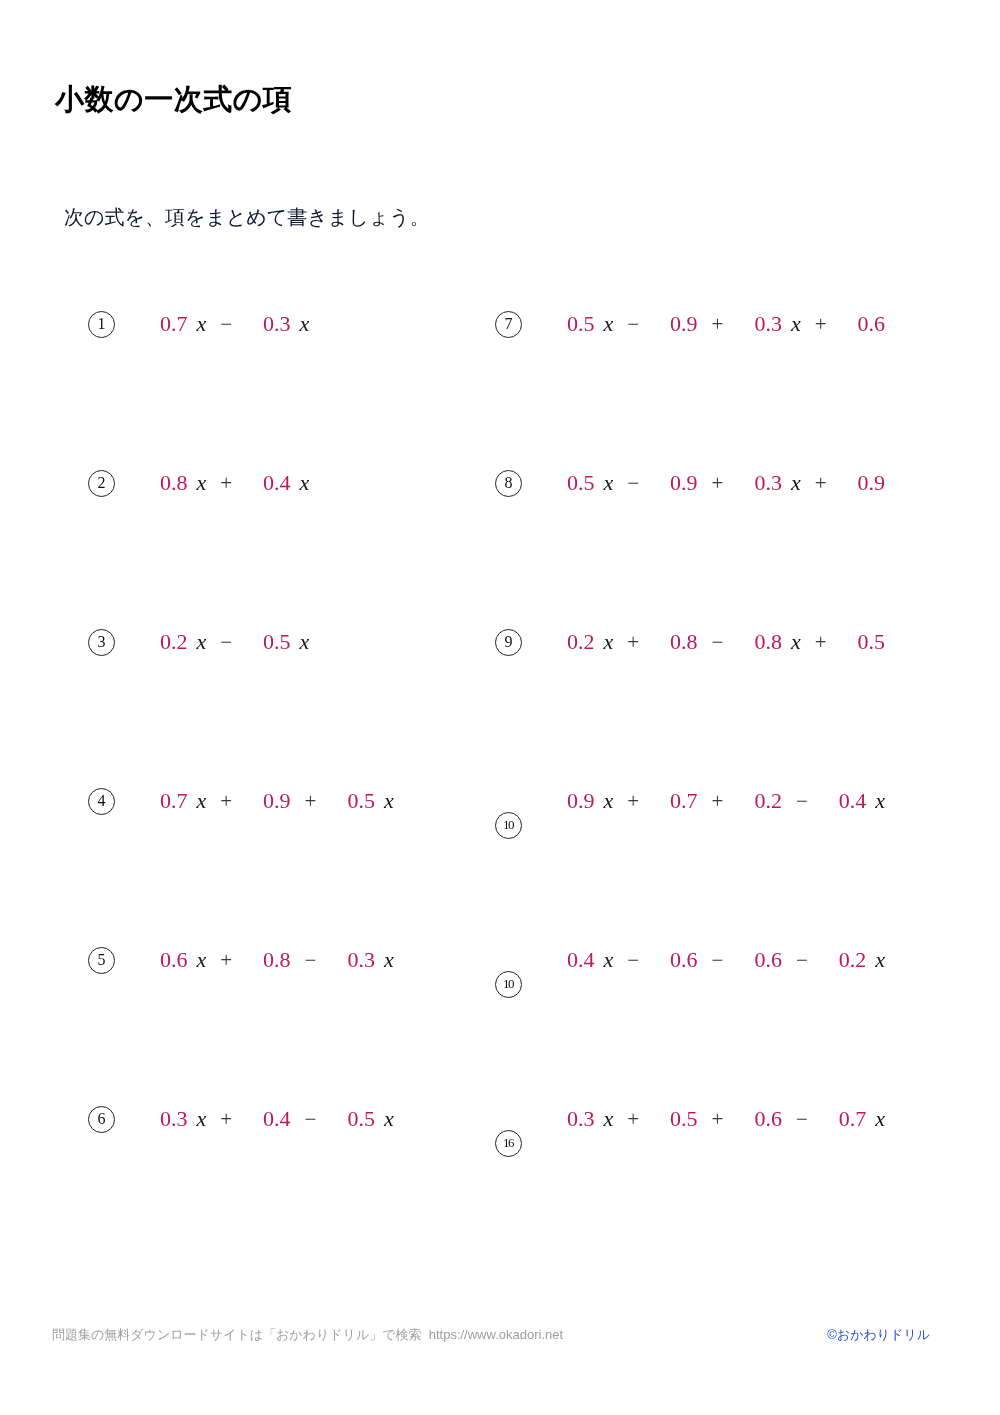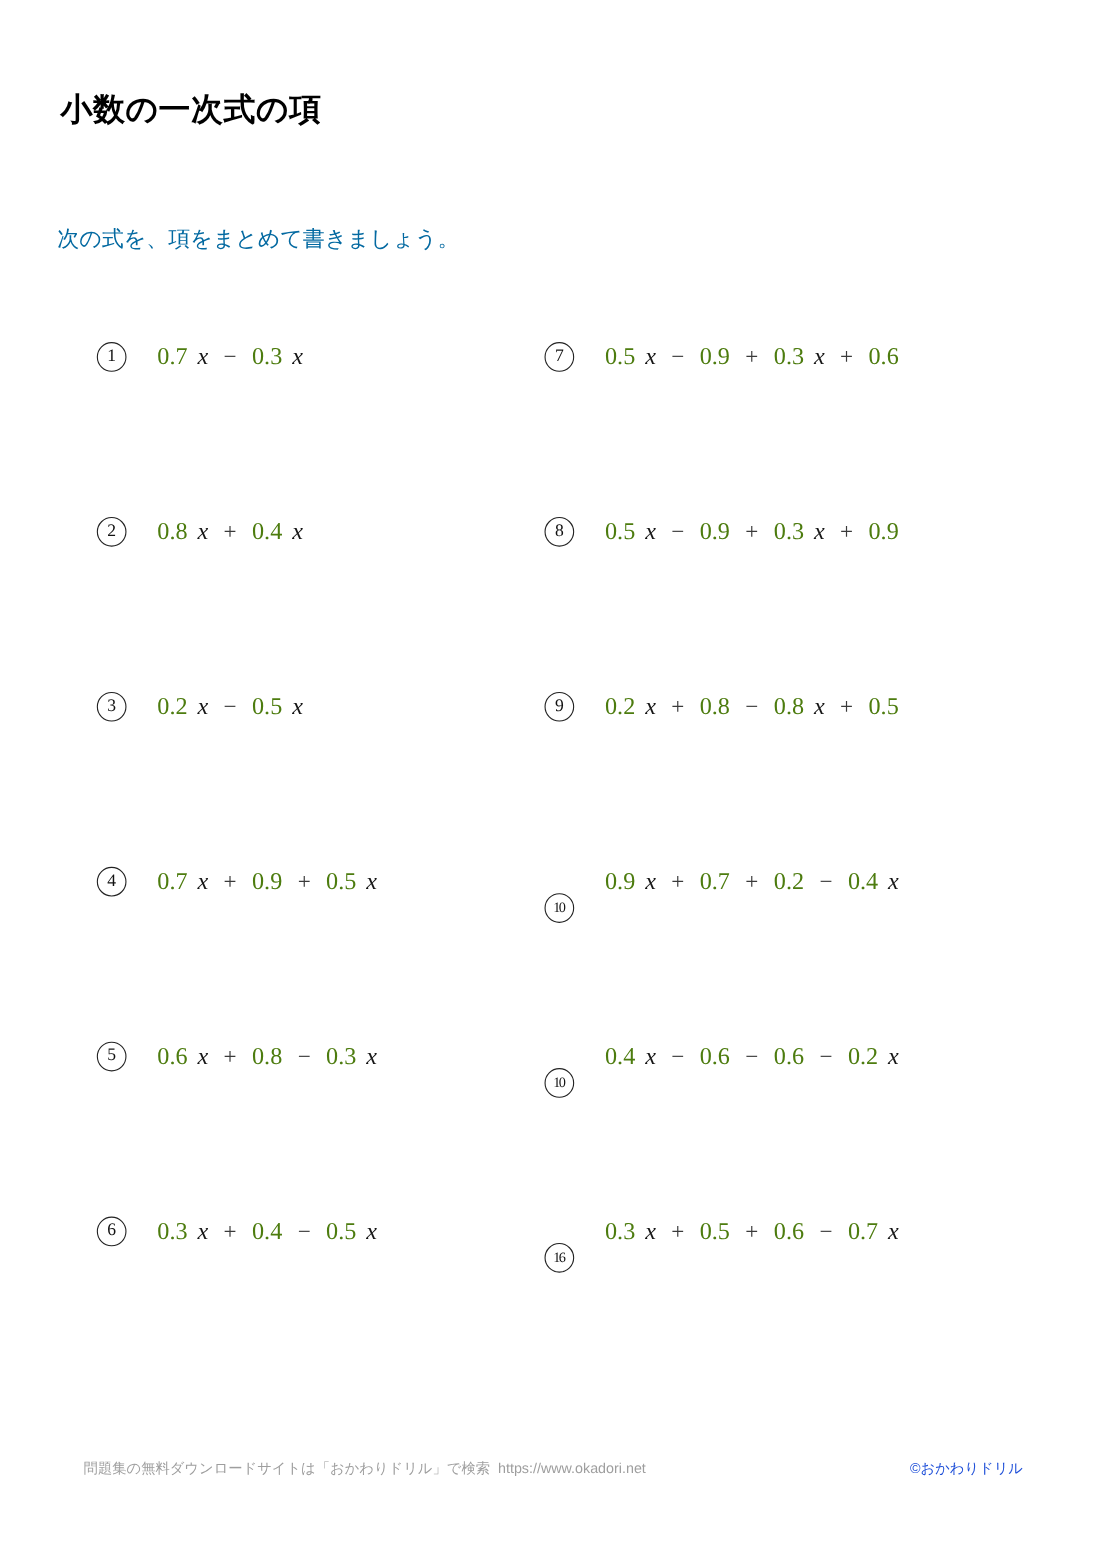--- a/index.html
+++ b/index.html
@@ -18,25 +18,25 @@
     top: 80px;
     margin: 0;
     font-size: 29px;
     font-weight: bold;
     color: #000000;
     letter-spacing: 0.5px;
     font-family: "Liberation Sans", sans-serif;
   }
   .instruction {
     position: absolute;
-    left: 52px;
+    left: 64px;
     top: 204px;
     margin: 0;
     font-size: 20px;
-    color: #0369a1;
+    color: #0f172a;
     font-family: "Liberation Sans", sans-serif;
   }
   .problems {
     position: absolute;
     left: 88px;
     top: 306px;
     display: grid;
     grid-template-columns: 407px 440px;
     grid-template-rows: repeat(6, 159px);
     grid-auto-flow: column;
@@ -69,42 +69,42 @@
     margin-top: 48px;
   }
   .expr {
     display: inline-flex;
     align-items: baseline;
     font-family: "Liberation Serif", "DejaVu Serif", serif;
     font-size: 22px;
     color: #161616;
     white-space: nowrap;
   }
-  .expr .num { color: #4d7c0f; }
+  .expr .num { color: #be185d; margin-left: 17px; }
   .expr .var {
     font-style: italic;
     margin-left: 9px;
   }
   .expr .op {
     margin: 0 14px;
     font-size: 21px;
     color: #3a3a3a;
   }
   .footer {
     position: absolute;
     left: 52px;
     right: 70px;
     top: 1326px;
     display: flex;
     justify-content: space-between;
     align-items: baseline;
     font-size: 13px;
     font-family: "Liberation Sans", sans-serif;
   }
-  .footer .site { color: #9e9e9e; white-space: pre; margin-left: 24px; }
+  .footer .site { color: #9e9e9e; white-space: pre; }
   .footer .copy { color: #1d4ed8; }
 </style>
 </head>
 <body>
 
 <div class="sheet">
   <h1 class="title">小数の一次式の項</h1>
   <p class="instruction">次の式を、項をまとめて書きましょう。</p>
 
   <div class="problems">

